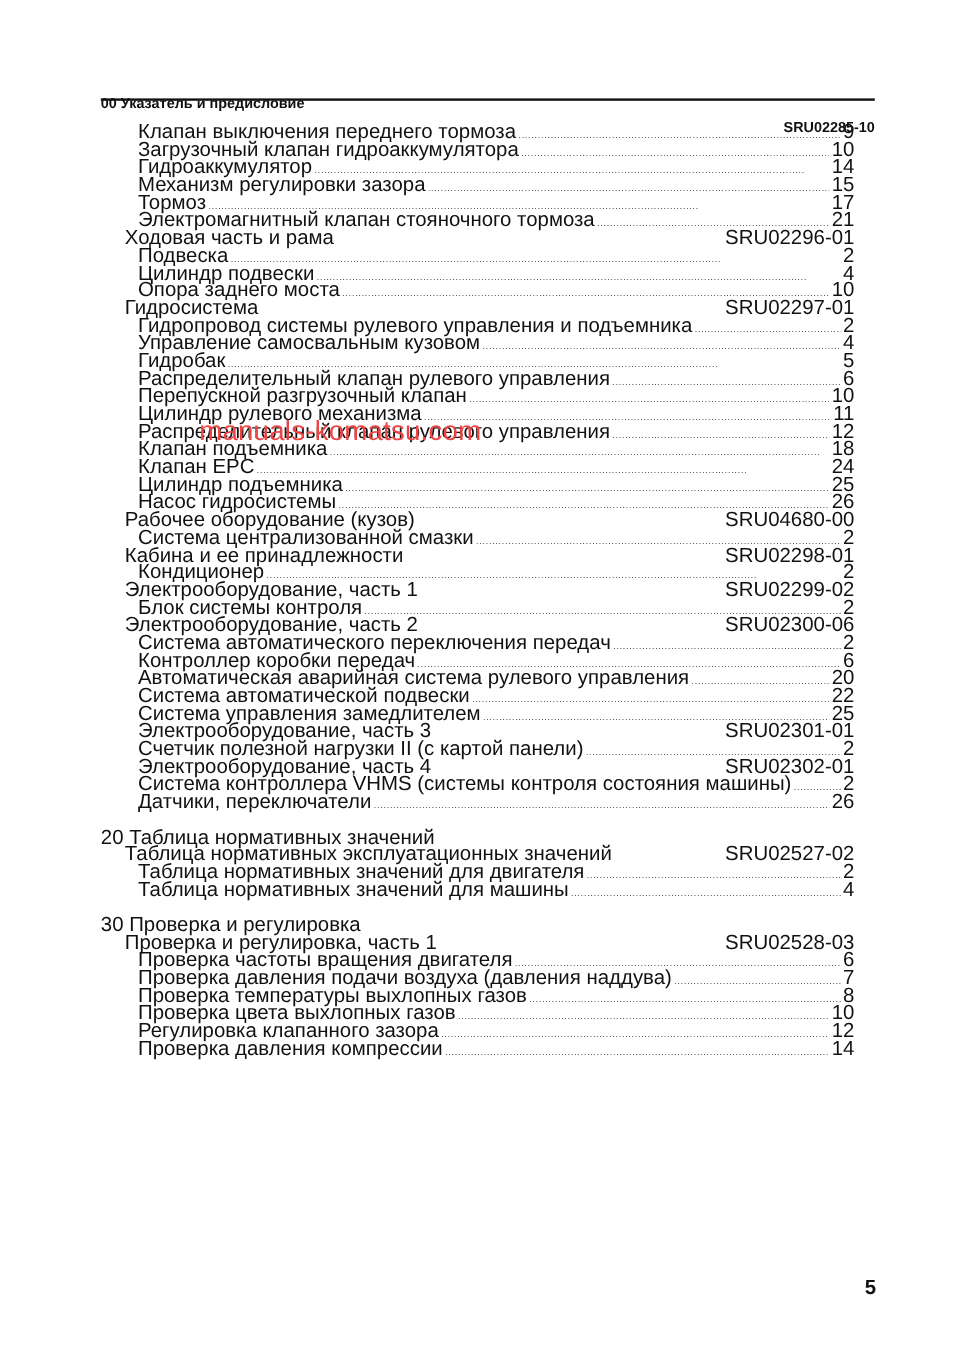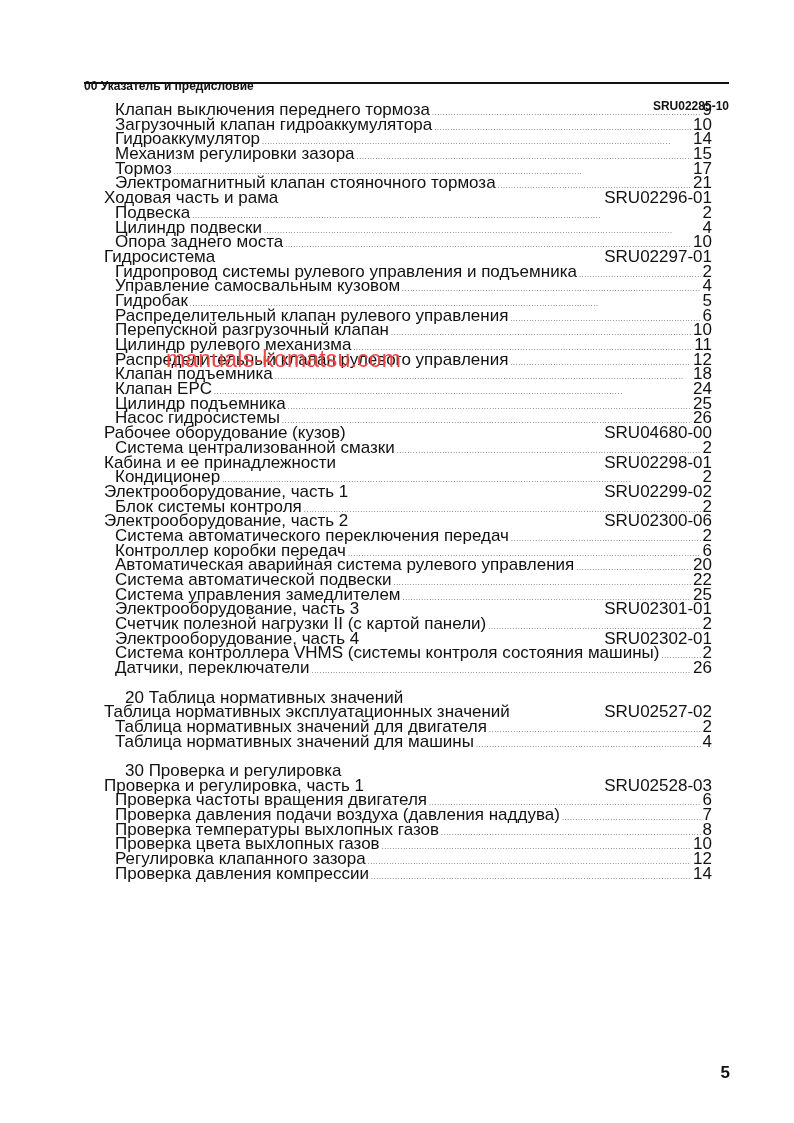--- a/index.html
+++ b/index.html
@@ -6,21 +6,21 @@
   body { width:794px; height:1123px; position:relative; overflow:hidden;
          font-family:"Liberation Sans", sans-serif; color:#111; }
   .hdr { position:absolute; left:84px; top:63px; width:645px; height:16px;
          font-size:12px; font-weight:bold; }
   .hdr .l { position:absolute; left:0; top:16px; }
   .hdr .r { position:absolute; right:0; top:0;margin-top:36px; }
   .rule { position:absolute; left:84px; top:82px; width:645px; height:2px; background:#111; }
   .toc { position:absolute; left:84px; top:103px; width:628px; }
   .row { position:relative; height:14.7px; line-height:14.7px; font-size:17px;
          display:flex; white-space:nowrap; }
-  .row.l0 { padding-left:0;margin-left:41px; }
+  .row.l0 { padding-left:0; }
   .row.l1 { padding-left:20px;justify-content:center; }
   .row.l2 { padding-left:31px; }
   .row .t { flex:0 0 auto; }
   .row .d { flex:1 1 auto; overflow:hidden; margin:0 2px; color:#333; }
   .row .d::after { content:". . . . . . . . . . . . . . . . . . . . . . . . . . . . . . . . . . . . . . . . . . . . . . . . . . . . . . . . . . . . . . . . . . . . . . . . . . . . . . . . . . . . . . . . . . . . . . . . . . . . . . . . . . . . . . . . . . . . . . . . . . . . . . . . . . . . . . . . . . . . . . . . . . . . . . . ."; font-size:7px; letter-spacing:-0.6px; }
   .row .sp { flex:1 1 auto; }
   .row .p { flex:0 0 auto; text-align:right; }
   .gap { height:14.7px; }
   .wm { position:absolute; left:166px; top:346px; font-size:23px; color:#ef4444;
         letter-spacing:0.2px; }

